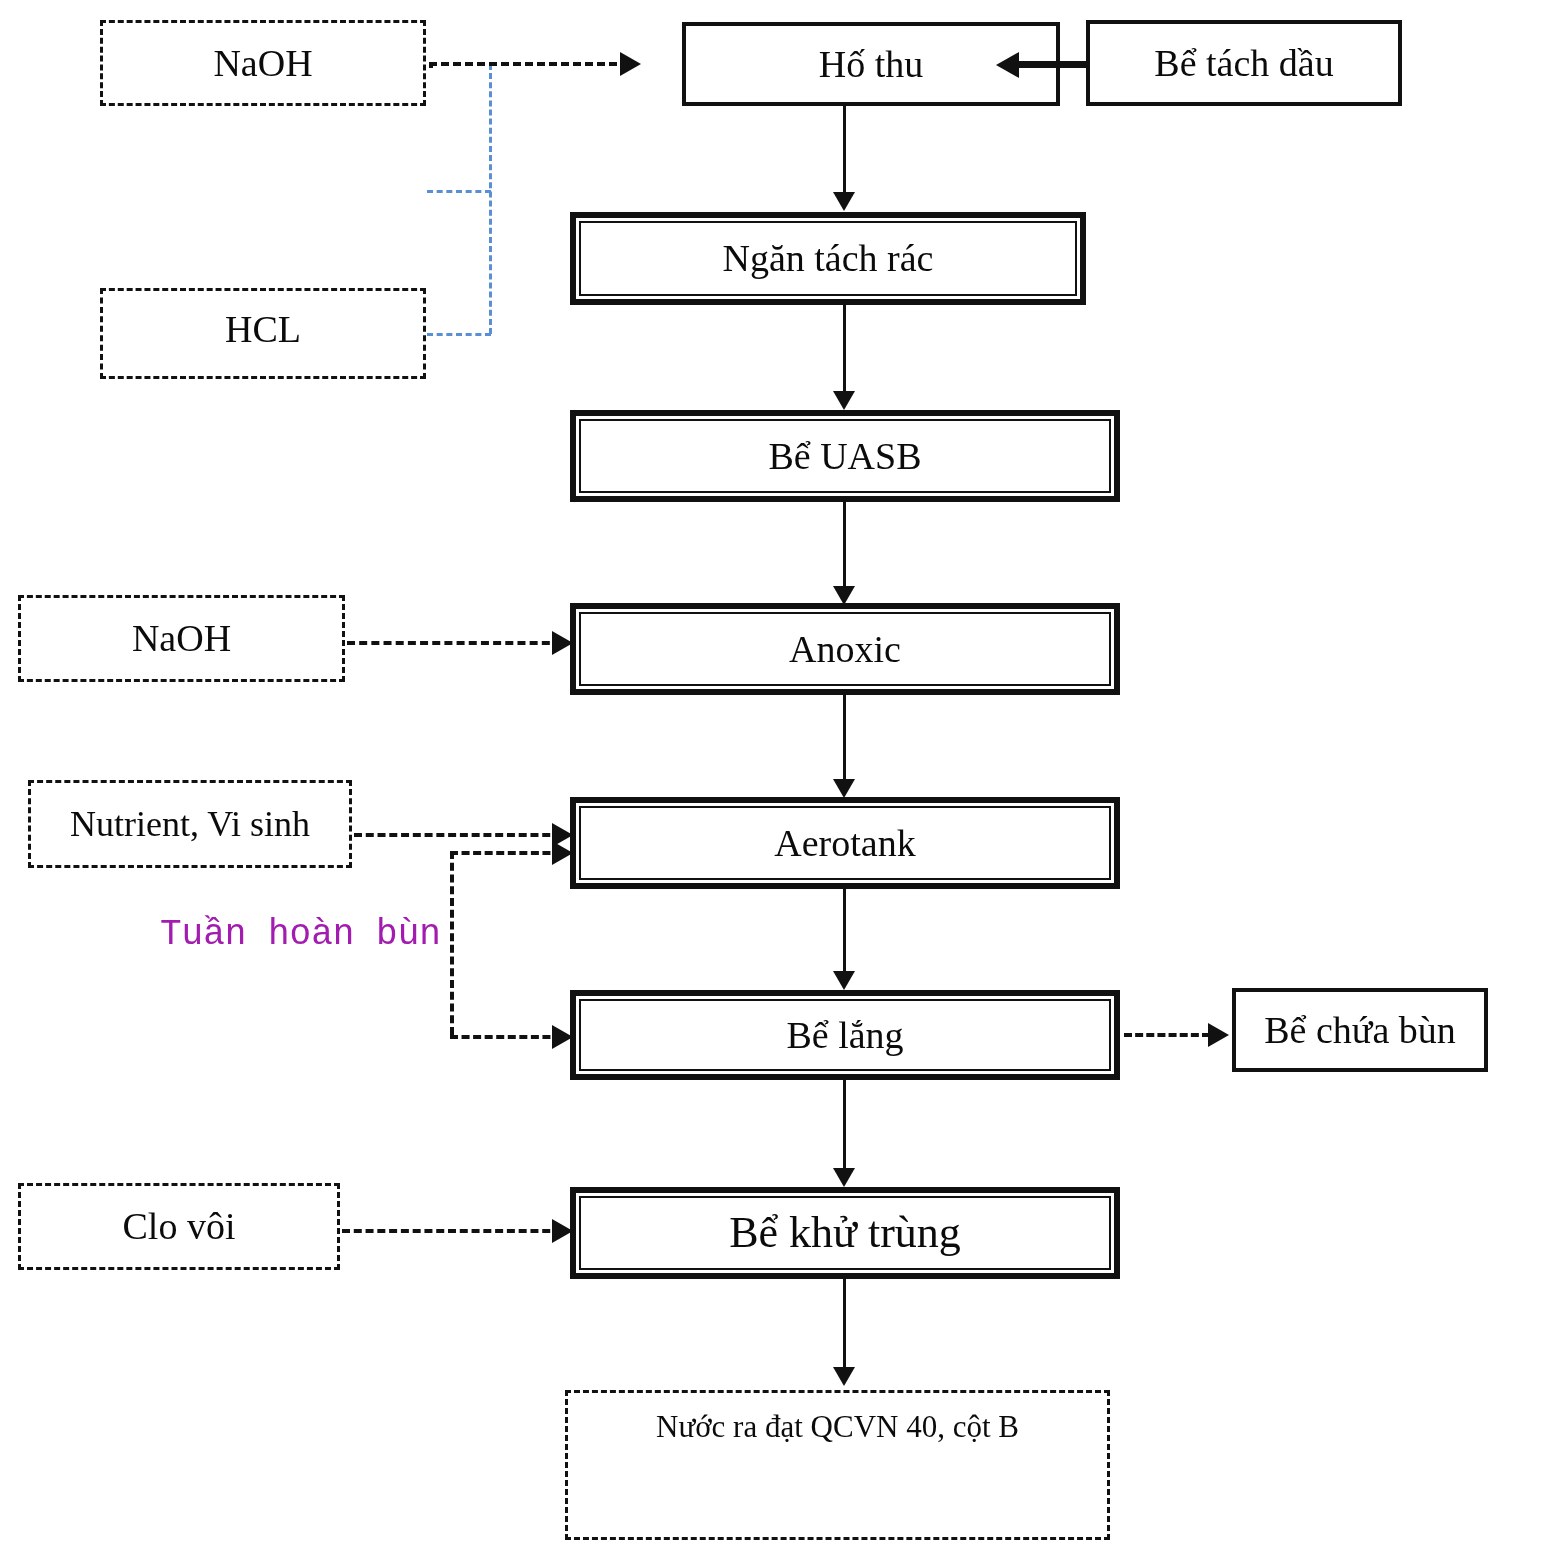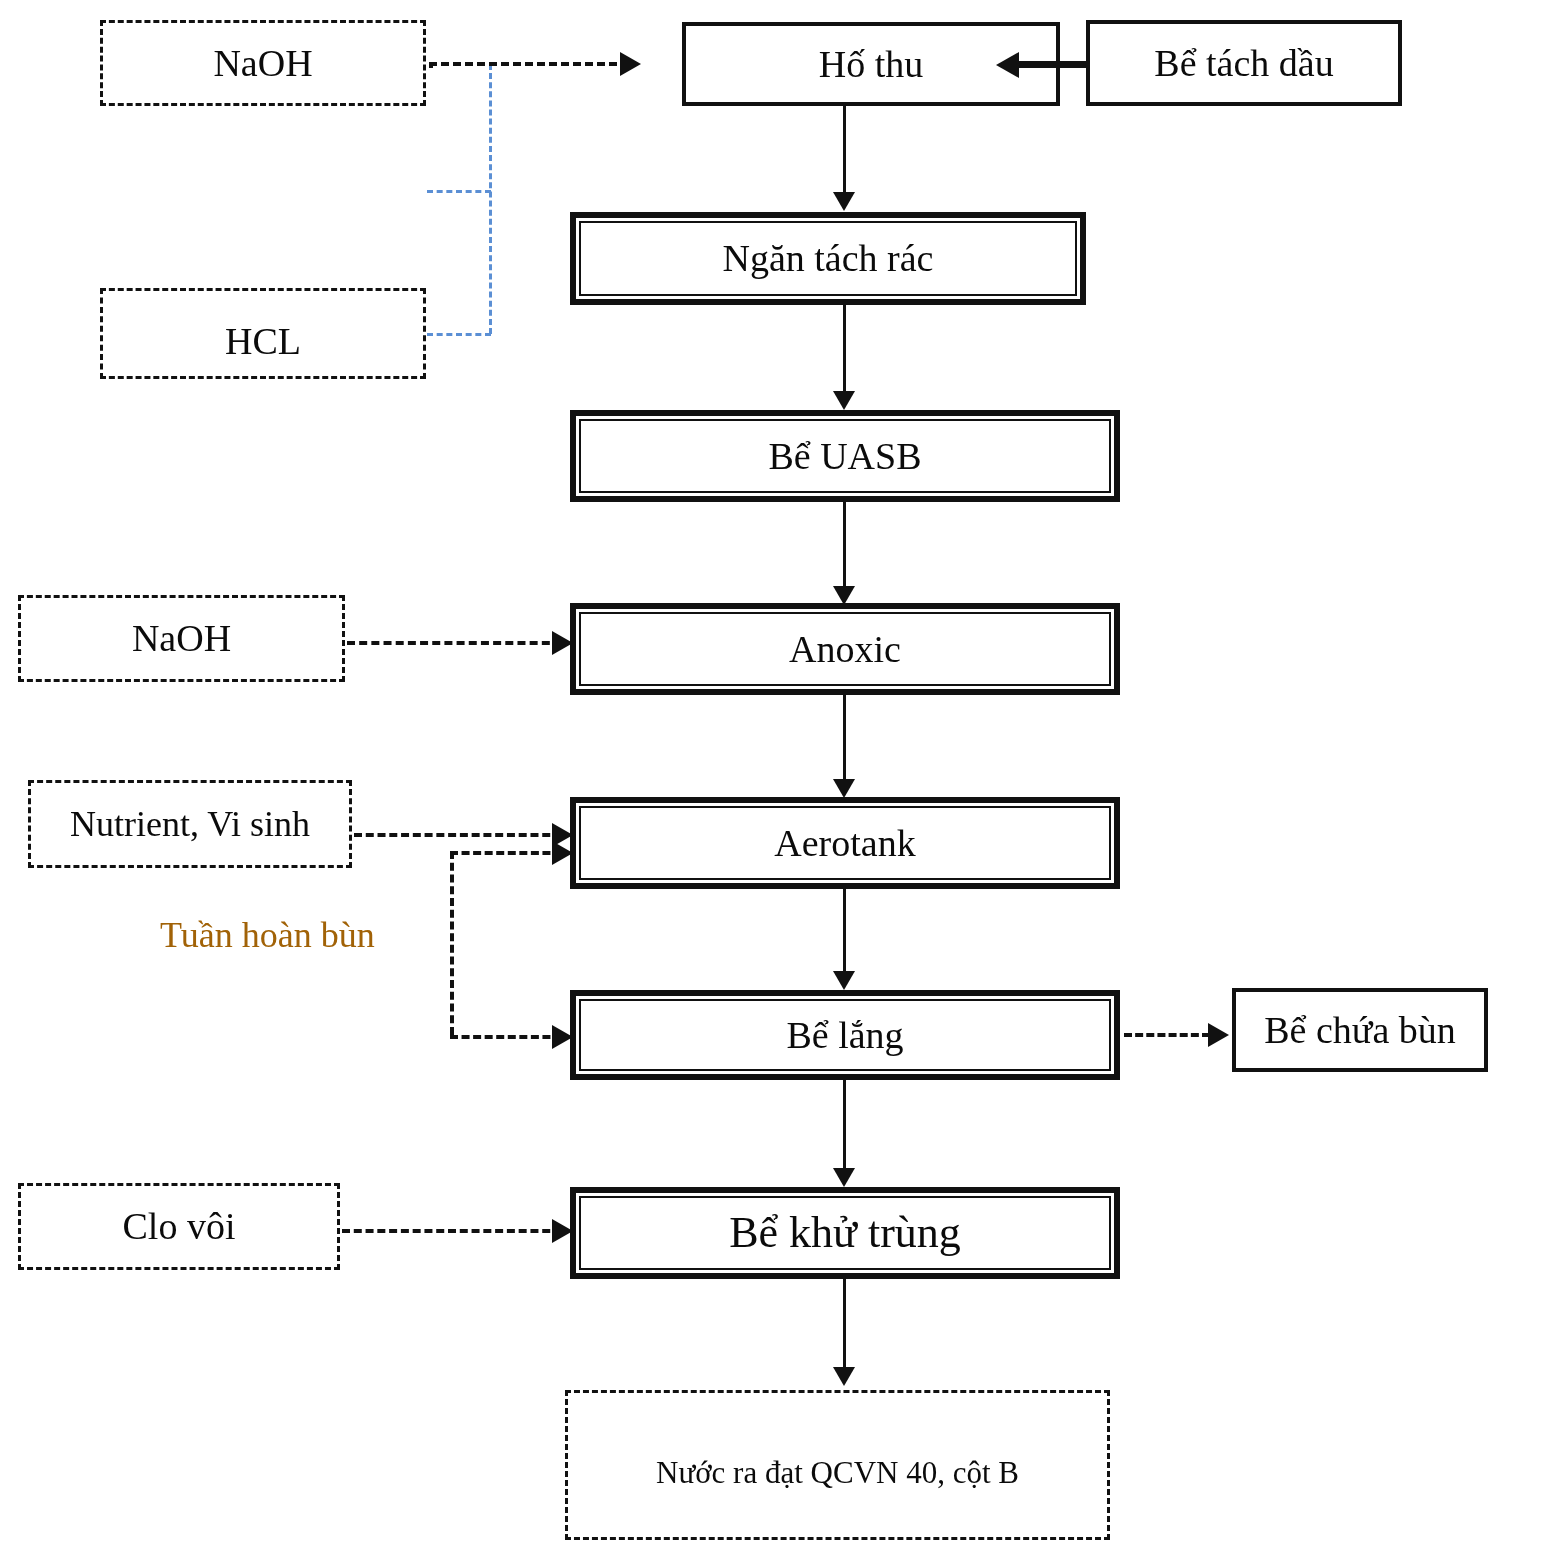--- a/index.html
+++ b/index.html
@@ -38,35 +38,35 @@
   
   .node.thin {
     border: 4px solid #111111;
   }
   
   .node.dashed {
     border: 3px dashed #111111;
   }
   
   .node.top-align {
-    align-items: center;
+    align-items: flex-start;
     padding-top: 16px;
   }
 
   .node .label {
     display: block;
     padding: 0 10px;
     white-space: pre-line;
   }
 
   
   .caption {
     position: absolute;
-    color: #a16207;
-    font-family: Liberation Serif, serif;
+    color: #a21caf;
+    font-family: Liberation Mono, monospace;
     white-space: nowrap;
   }
   .v-solid {
     position: absolute;
     width: 0;
     border-left: 3px solid #111111;
   }
   .h-solid {
     position: absolute;
     height: 0;

